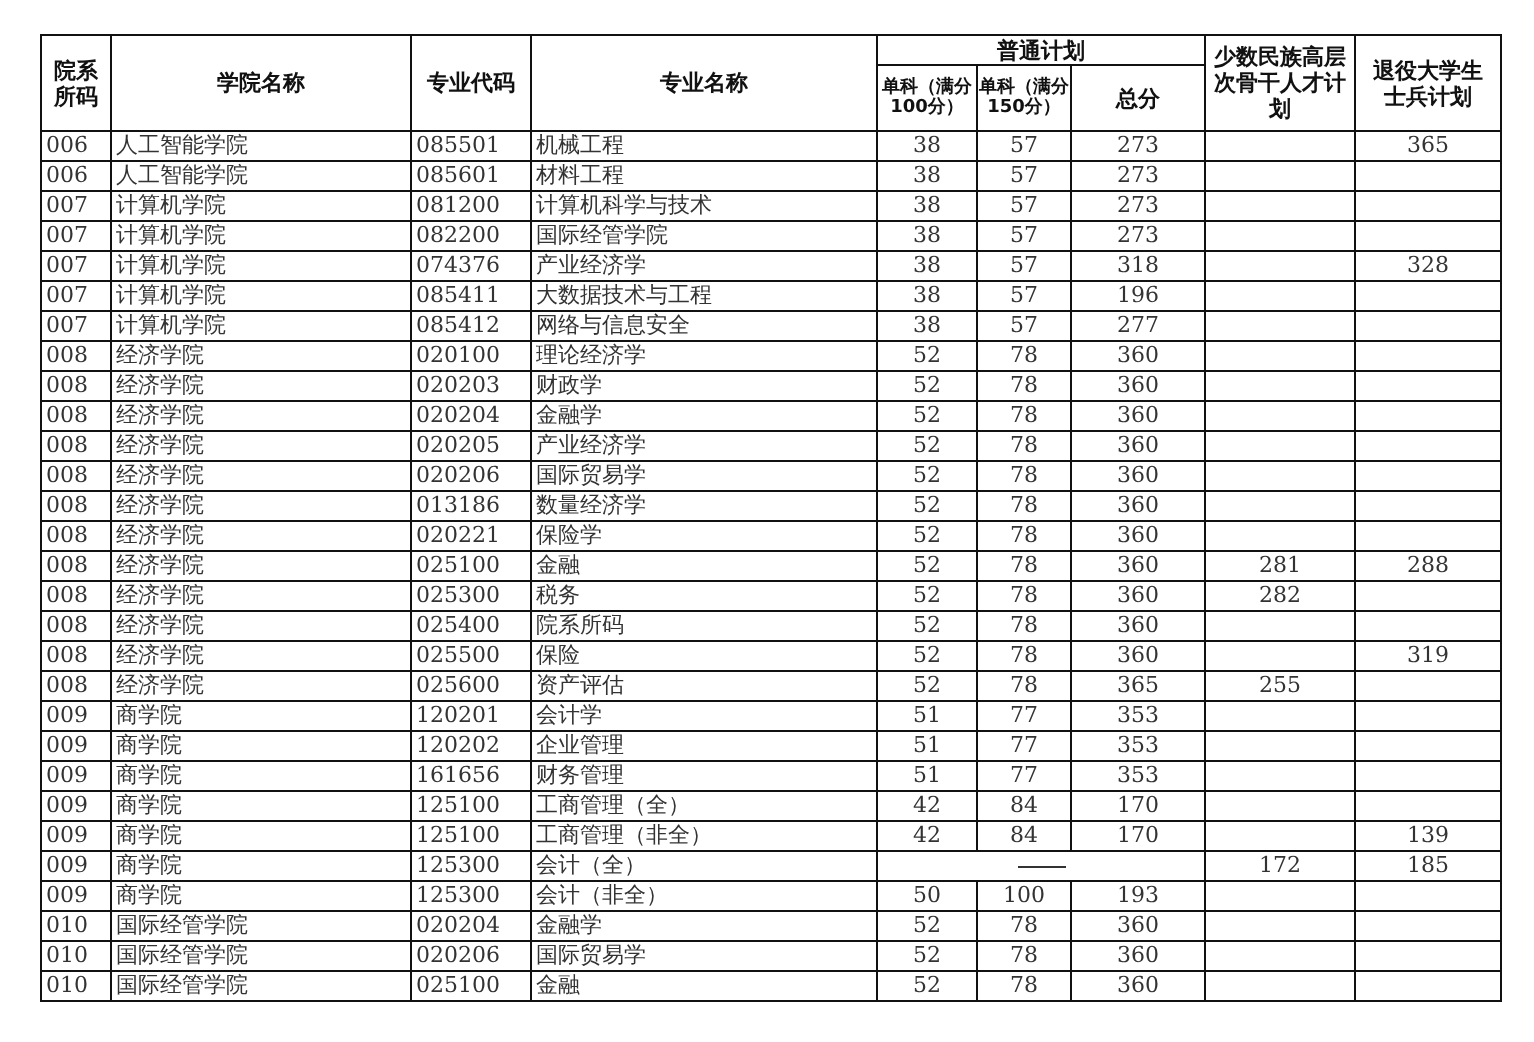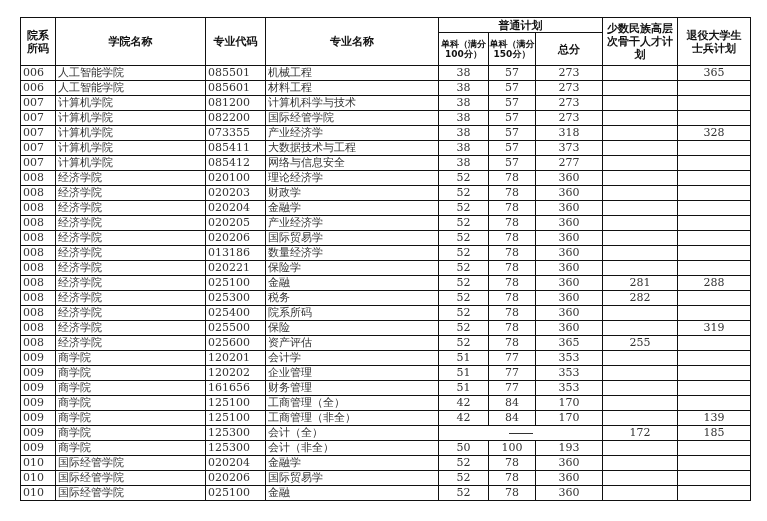--- a/index.html
+++ b/index.html
@@ -90,36 +90,36 @@
           <td class="l">国际经管学院</td>
           <td class="c">38</td>
           <td class="c">57</td>
           <td class="c">273</td>
           <td class="c"></td>
           <td class="c"></td>
         </tr>
         <tr>
           <td class="l">007</td>
           <td class="l">计算机学院</td>
-          <td class="l">073355</td>
+          <td class="l">074376</td>
           <td class="l">产业经济学</td>
           <td class="c">38</td>
           <td class="c">57</td>
           <td class="c">318</td>
           <td class="c"></td>
           <td class="c">328</td>
         </tr>
         <tr>
           <td class="l">007</td>
           <td class="l">计算机学院</td>
           <td class="l">085411</td>
           <td class="l">大数据技术与工程</td>
           <td class="c">38</td>
           <td class="c">57</td>
-          <td class="c">373</td>
+          <td class="c">196</td>
           <td class="c"></td>
           <td class="c"></td>
         </tr>
         <tr>
           <td class="l">007</td>
           <td class="l">计算机学院</td>
           <td class="l">085412</td>
           <td class="l">网络与信息安全</td>
           <td class="c">38</td>
           <td class="c">57</td>

